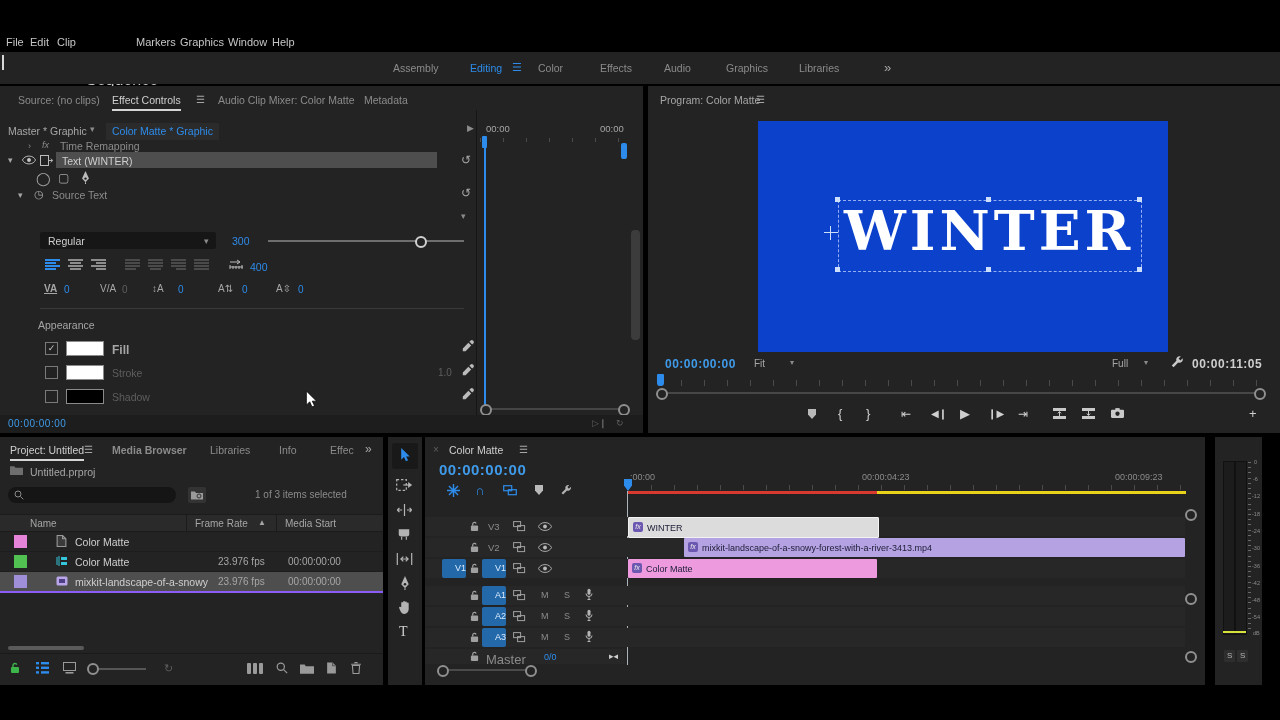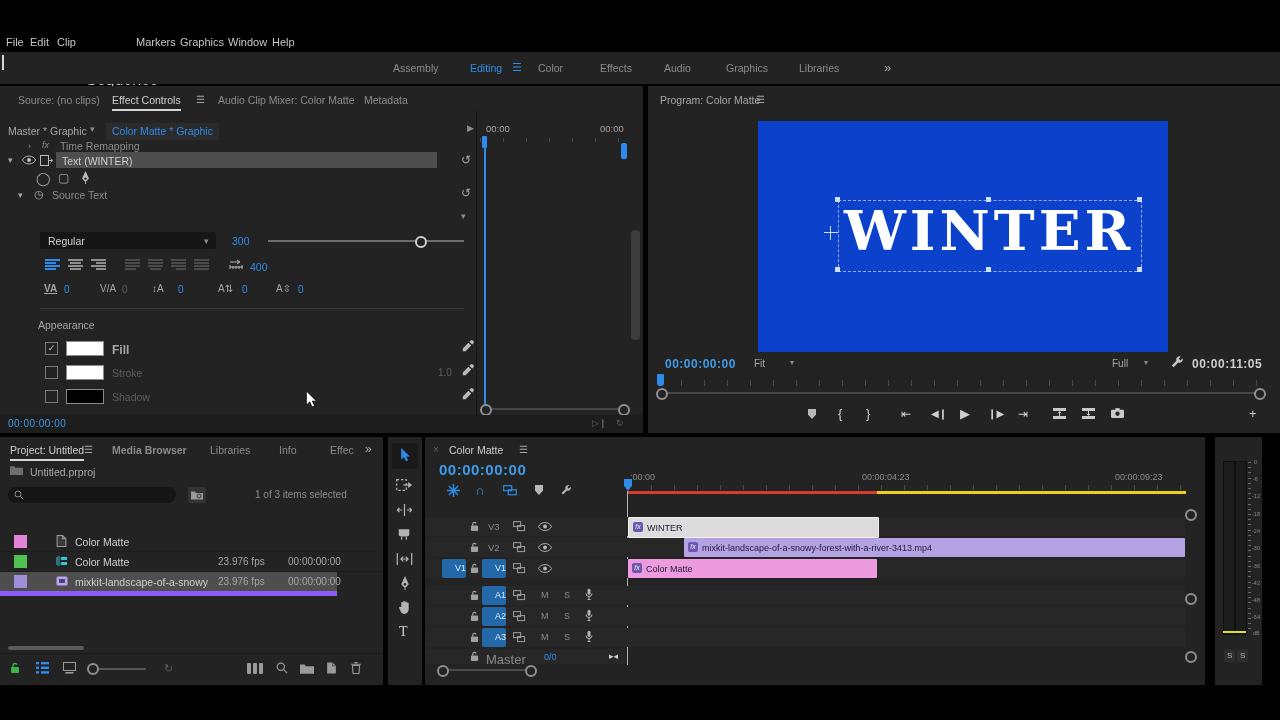--- a/index.html
+++ b/index.html
@@ -330,20 +330,28 @@
     <div class="abs" style="left:188px;top:50px;width:18px;height:16px;background:#333;border-radius:2px;">
       <span class="abs" style="left:3px;top:3px;">
         <svg width="12" height="10" viewBox="0 0 12 9">
             <path d="M0 1h4l1 1.5h7V9H0z" fill="#9a9a9a"></path>
             <circle cx="8" cy="5.5" r="2" fill="none" stroke="#333"></circle>
           </svg>
         </span>
     </div>
     <span class="t dim" style="left:255px;top:53px;font-size:10px;">1 of 3 items selected</span>
 
+    <div class="abs" style="left:0;top:77px;width:383px;height:16px;background:#2a2a2a;border-top:1px solid #1b1b1b;border-bottom:1px solid #1b1b1b;">
+      <span class="t mid" style="left:30px;top:4px;font-size:10px;">Name</span>
+      <span class="t mid" style="left:195px;top:4px;font-size:10px;">Frame Rate</span>
+      <span class="t mid glyph" style="left:258px;top:4px;font-size:8px;">▲</span>
+      <span class="t mid" style="left:285px;top:4px;font-size:10px;">Media Start</span>
+      <div class="abs" style="left:186px;top:0;width:1px;height:16px;background:#1b1b1b;"></div>
+      <div class="abs" style="left:276px;top:0;width:1px;height:16px;background:#1b1b1b;"></div>
+    </div>
 
     <div class="abs" style="left:0;top:95px;width:383px;height:19px;border-bottom:1px solid #1d1d1d;">
       <div class="abs" style="left: 14px; top: 3px; width: 13px; height: 13px; background: rgb(229, 131, 216);"></div>
       <span class="abs" style="left:56px;top:3px;">
         <svg width="11" height="12" viewBox="0 0 9 11">
             <path d="M.5.5h5L8.5 3.5v7H.5z" fill="#3a3a3a" stroke="#9a9a9a"></path>
             <path d="M5.5.5v3h3" fill="none" stroke="#9a9a9a"></path>
           </svg>
         </span>
       <span class="t txt" style="left:75px;top:5px;font-size:10.5px;">Color Matte</span>
@@ -354,21 +362,21 @@
         <svg width="12" height="12" viewBox="0 0 12 12">
             <path d="M1 2v8M3 1v10" stroke="#35c5d8"></path>
             <rect x="5" y="2" width="6" height="3" fill="#35c5d8"></rect>
             <rect x="5" y="7" width="6" height="3" fill="#35c5d8"></rect>
           </svg>
         </span>
       <span class="t txt" style="left:75px;top:5px;font-size:10.5px;">Color Matte</span>
       <span class="t mid" style="left:218px;top:5px;font-size:10px;">23.976 fps</span>
       <span class="t mid" style="left:288px;top:5px;font-size:10px;">00:00:00:00</span>
     </div>
-    <div class="abs" style="left:0;top:135px;width:337px;height:19px;background:#4e4e4e;border-bottom:5px solid #8b5cf6;">
+    <div class="abs" style="left:0;top:135px;width:383px;height:19px;background:#4e4e4e;border-bottom:2px solid #8b5cf6;">
       <div class="abs" style="left: 14px; top: 3px; width: 13px; height: 13px; background: rgb(159, 143, 216);"></div>
       <span class="abs" style="left:56px;top:3px;">
         <svg width="12" height="12" viewBox="0 0 12 12">
             <rect x="0.5" y="1.5" width="11" height="9" rx="1.5" fill="#b9a6e8"></rect>
             <rect x="3" y="4" width="6" height="4" fill="#4e3f86"></rect>
           </svg>
         </span>
       <span class="t txt" style="left:75px;top:5px;font-size:10.5px;">mixkit-landscape-of-a-snowy</span>
       <span class="t mid" style="left:218px;top:5px;font-size:10px;">23.976 fps</span>
       <span class="t mid" style="left:288px;top:5px;font-size:10px;">00:00:00:00</span>

